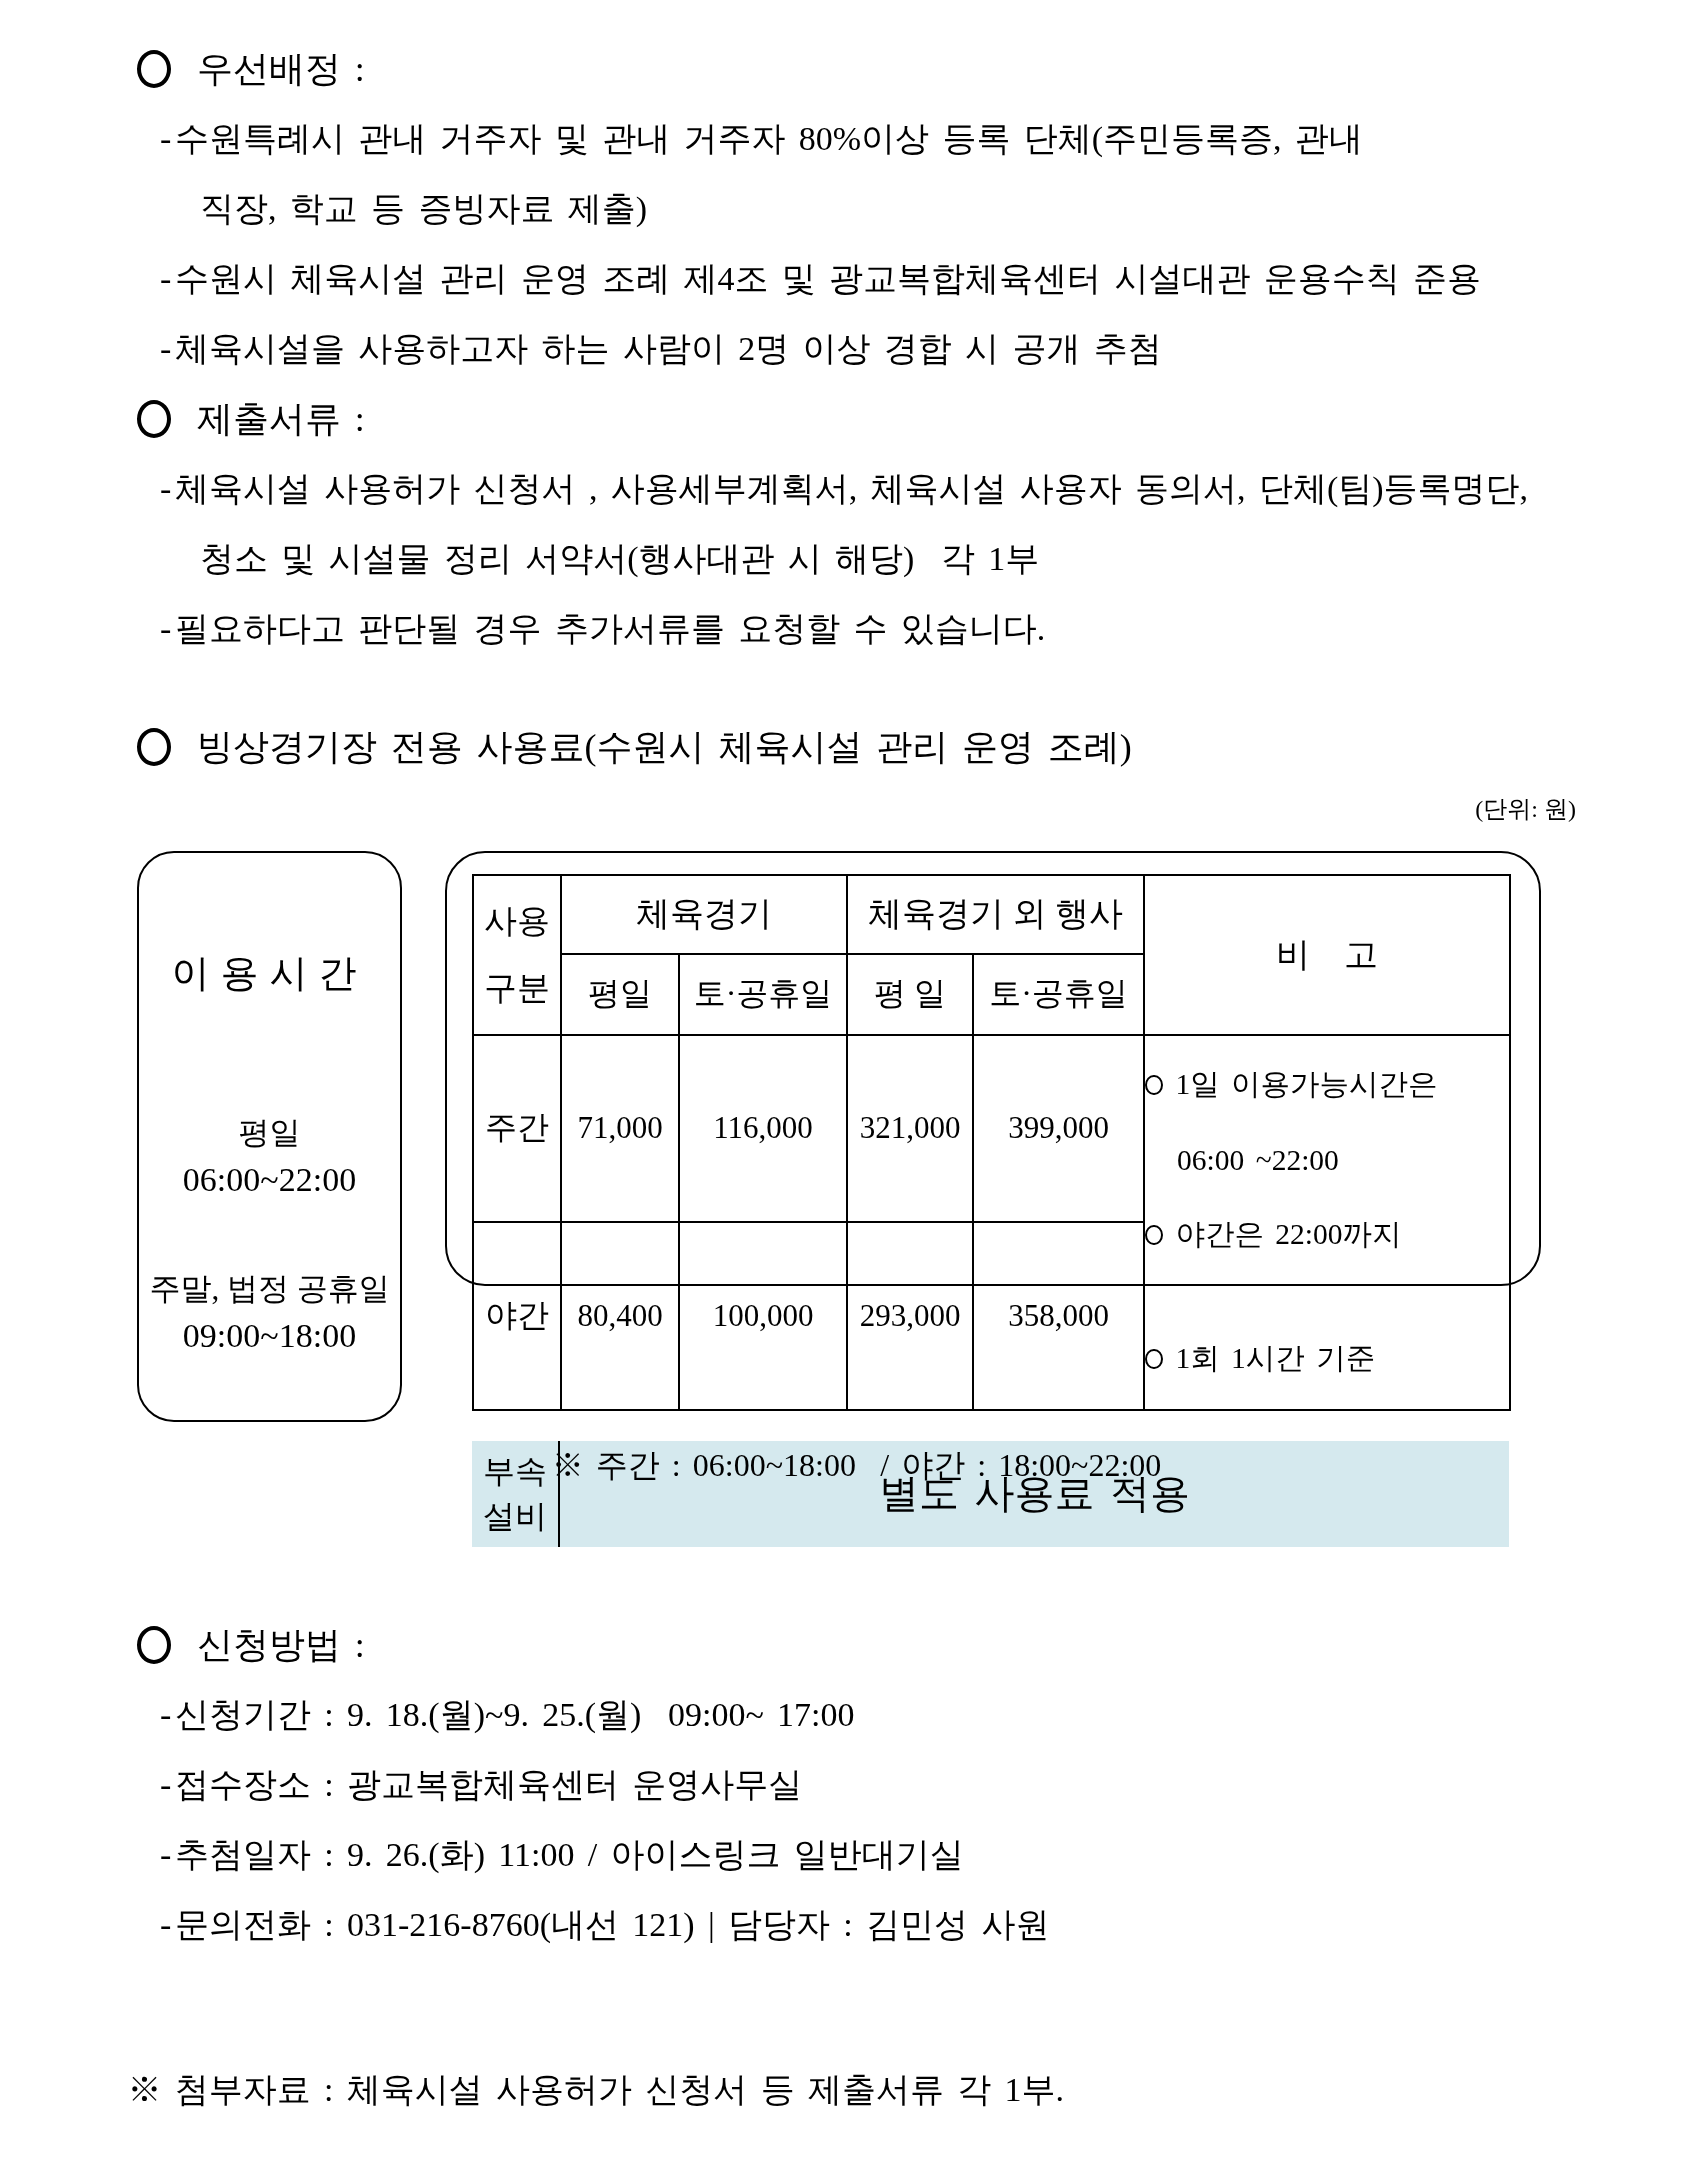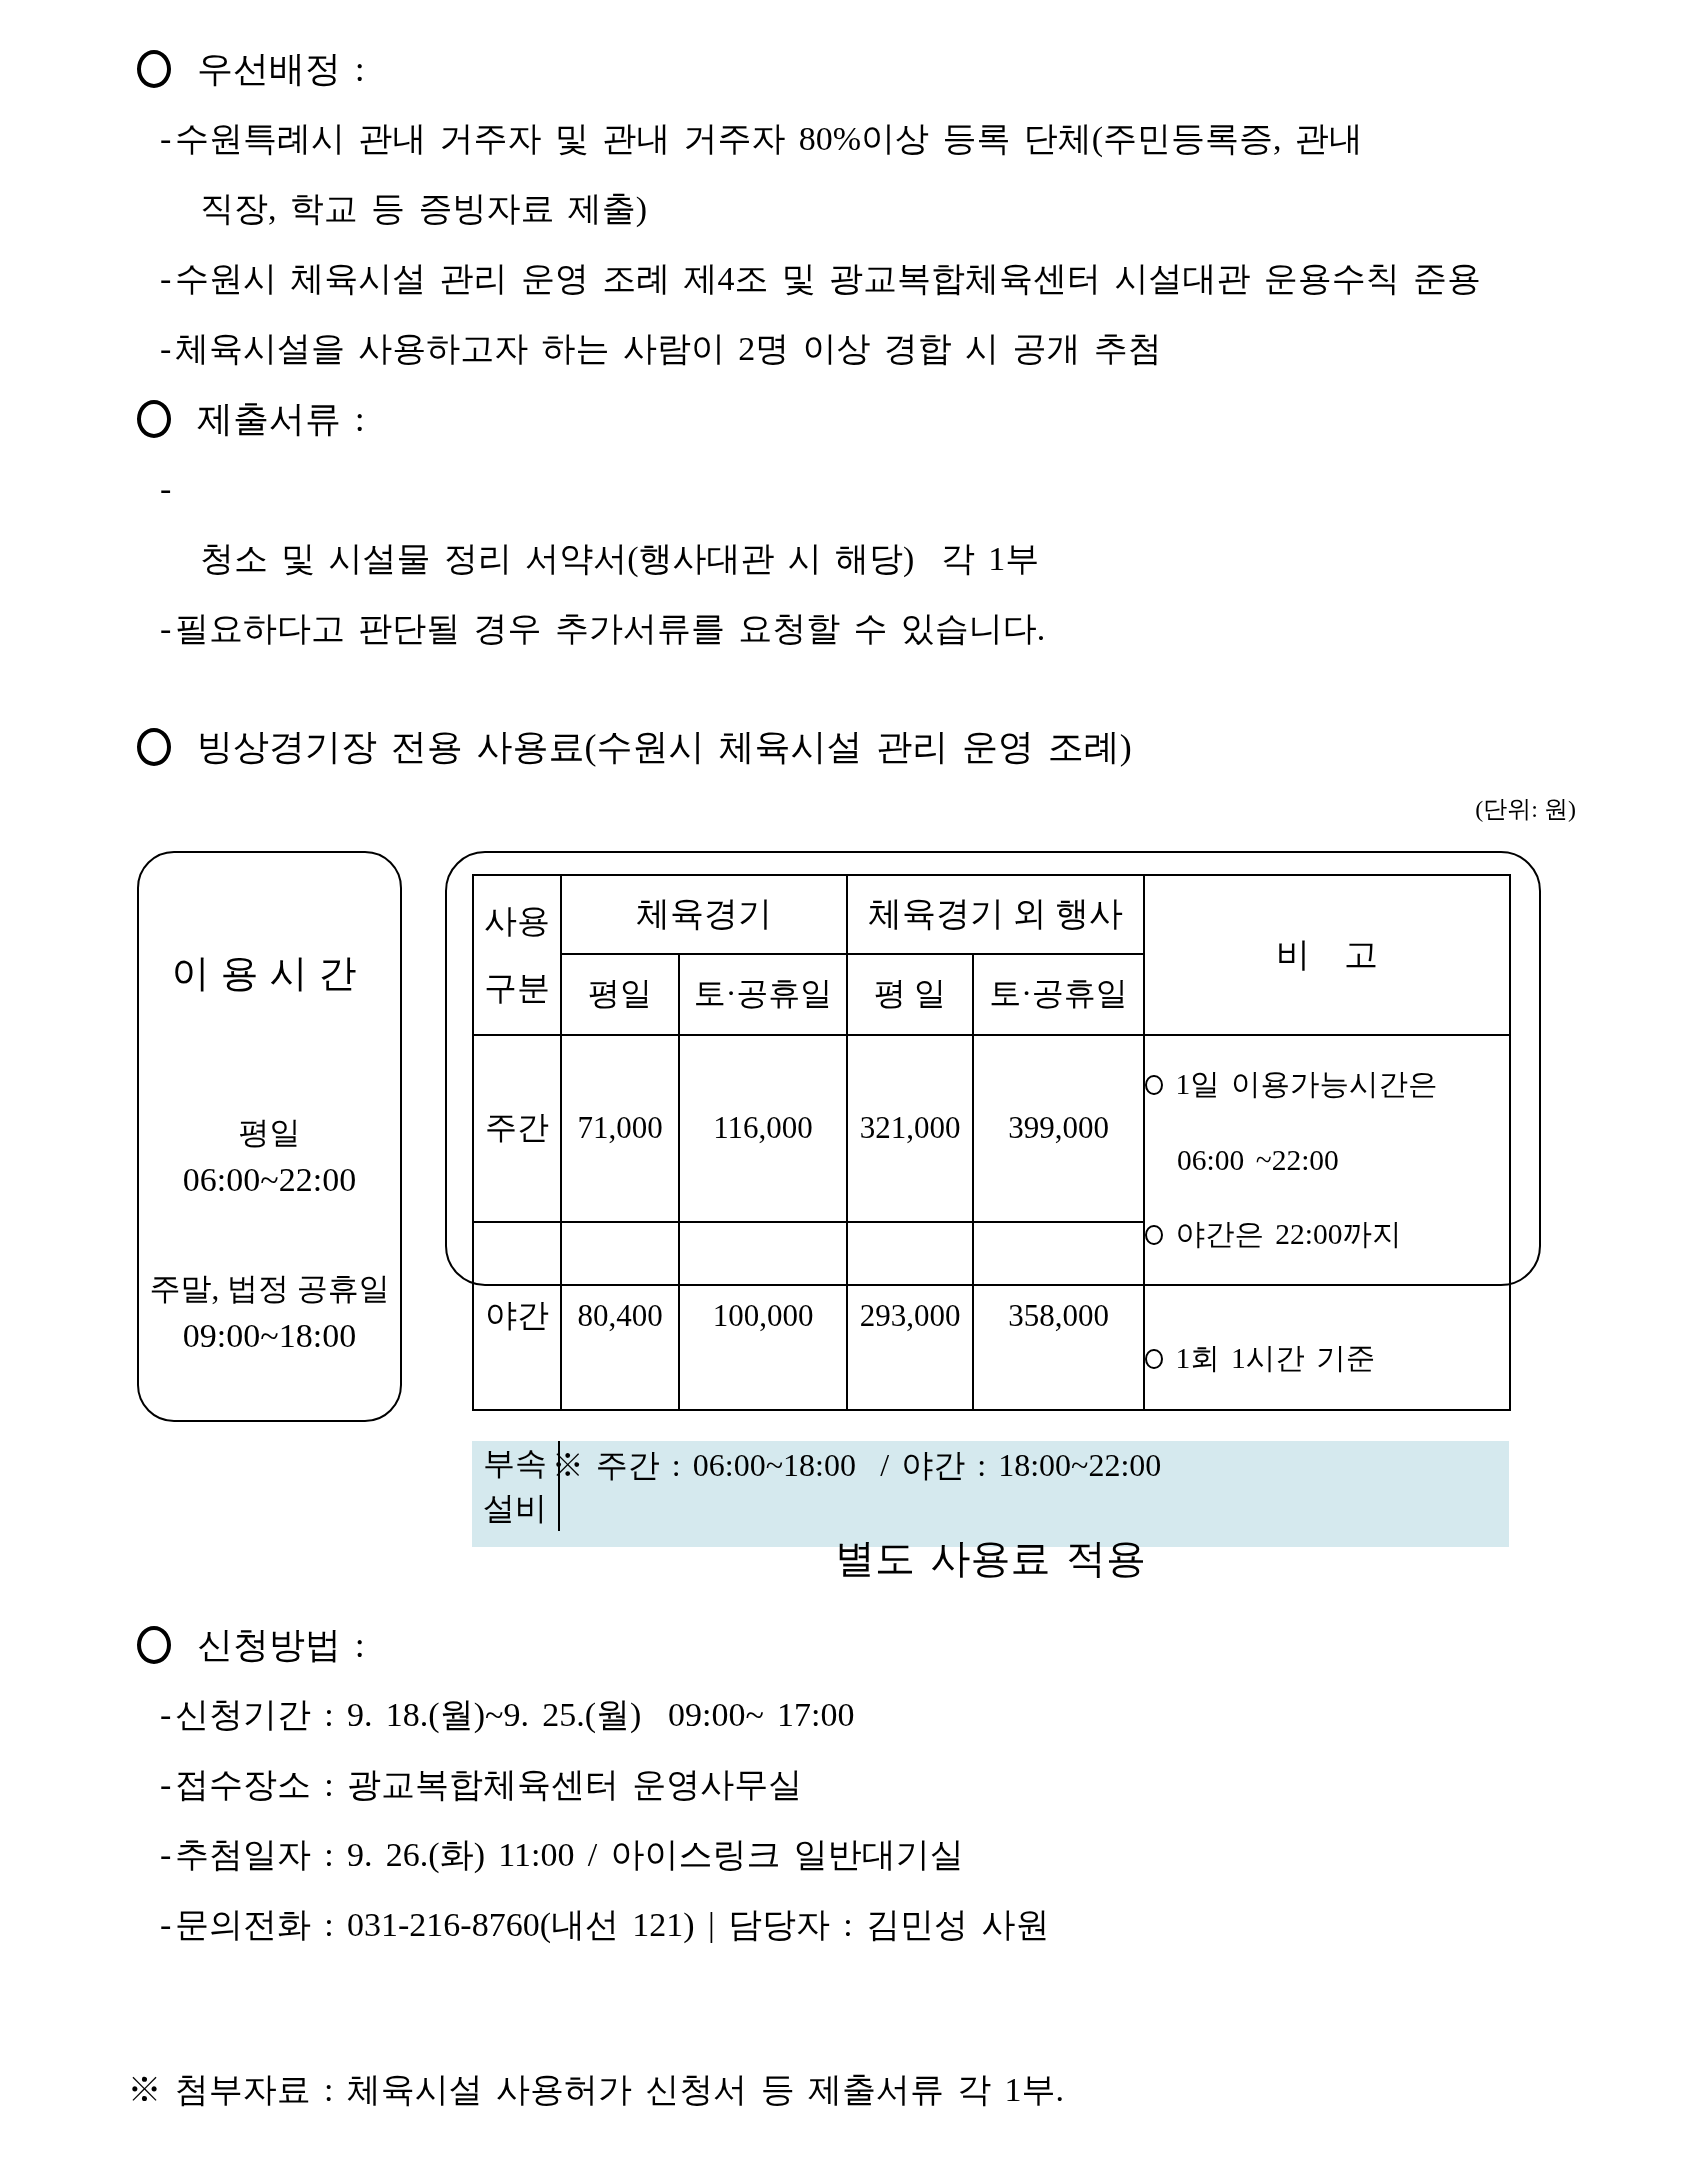--- a/index.html
+++ b/index.html
@@ -59,21 +59,21 @@
   .c-label { font-size: 32px; }
   .c-num   { font-size: 31px; }
   .note-cell { text-align: left; vertical-align: middle; padding-left: 13.7px; }
   .note-line { display: flex; align-items: center; height: 51px; font-size: 29.5px; }
   .note-line .ntxt { white-space: pre; word-spacing: 4.1px; }
   .note-bullet { flex: none; width: 18px; height: 20.6px; border: 2.7px solid #000;
                  border-radius: 50%; margin-right: 12.4px; }
   .note-indent { padding-left: 32px; }
   .note-spacer { height: 25px; }
 
-  .annex-row { display: flex; width: 1037px; height: 106px; margin-top: 30px; flex-direction: column; }
+  .annex-row { display: flex; width: 1037px; height: 106px; margin-top: 30px; }
   .annex-label {
     width: 88px; flex: none; border-right: 2.7px solid #000;
     display: flex; flex-direction: column; justify-content: center; align-items: center;
   }
   .annex-label span { display: block; font-size: 32px; line-height: 45px; }
   .annex-value { flex: 1; display: flex; align-items: center; justify-content: center;
                  font-size: 40px; white-space: pre; word-spacing: 5.5px; }
 
   .table-footnote { text-align: center; margin-top: 22px; font-size: 32px;
                     white-space: pre; word-spacing: 4.1px; }
@@ -109,20 +109,21 @@
     </div>
   </section>
 
   <section>
     <div class="line">
       <span class="circle-bullet"></span>
       <span class="txt heading-txt">제출서류 :</span>
     </div>
     <div class="line">
       <span class="dash-marker">-</span>
+      <span class="txt">체육시설 사용허가 신청서 , 사용세부계획서, 체육시설 사용자 동의서, 단체(팀)등록명단,</span>
     </div>
     <div class="line cont">
       <span class="txt">청소 및 시설물 정리 서약서(행사대관 시 해당)  각 1부</span>
     </div>
     <div class="line">
       <span class="dash-marker">-</span>
       <span class="txt">필요하다고 판단될 경우 추가서류를 요청할 수 있습니다.</span>
     </div>
   </section>
 

